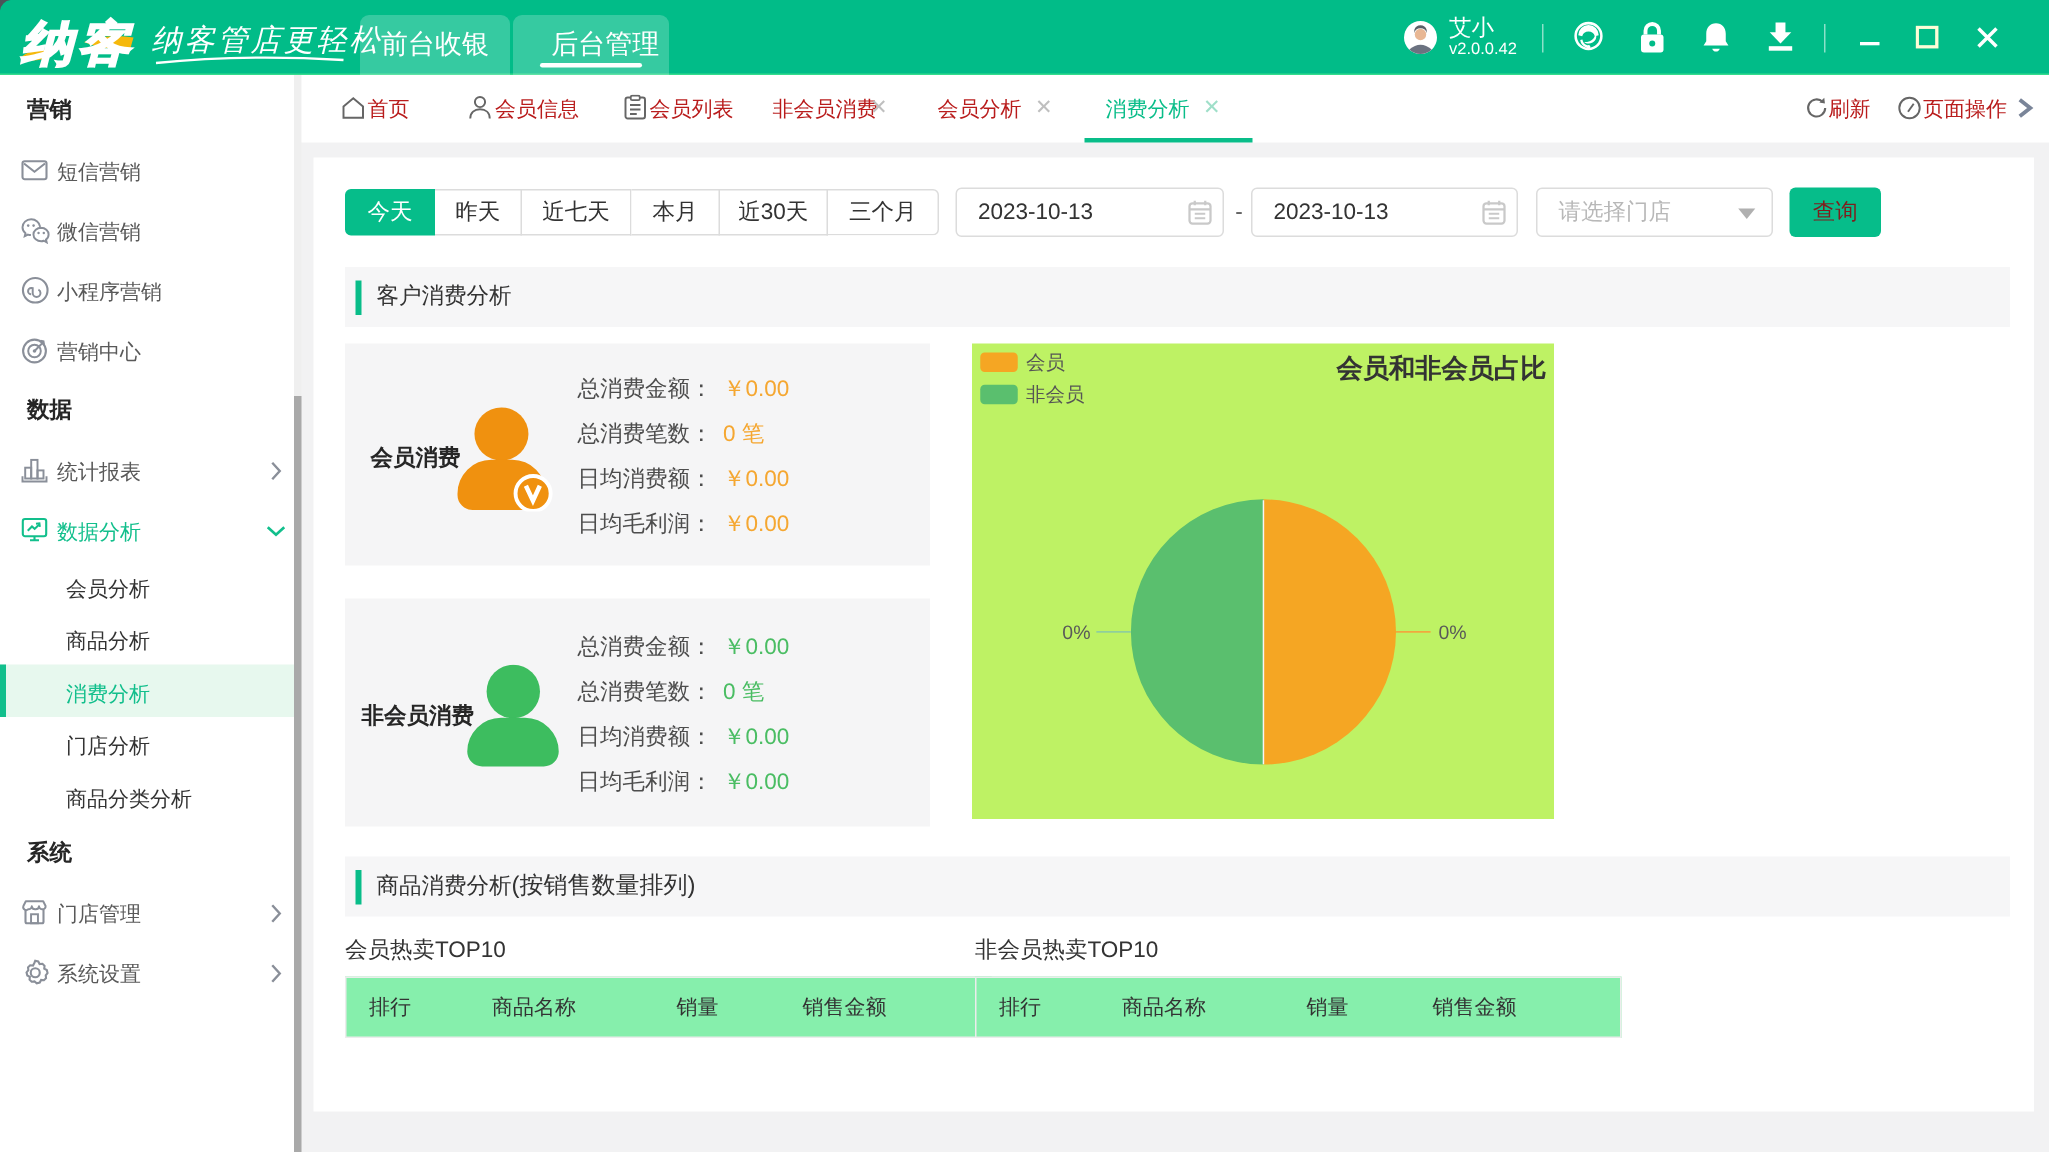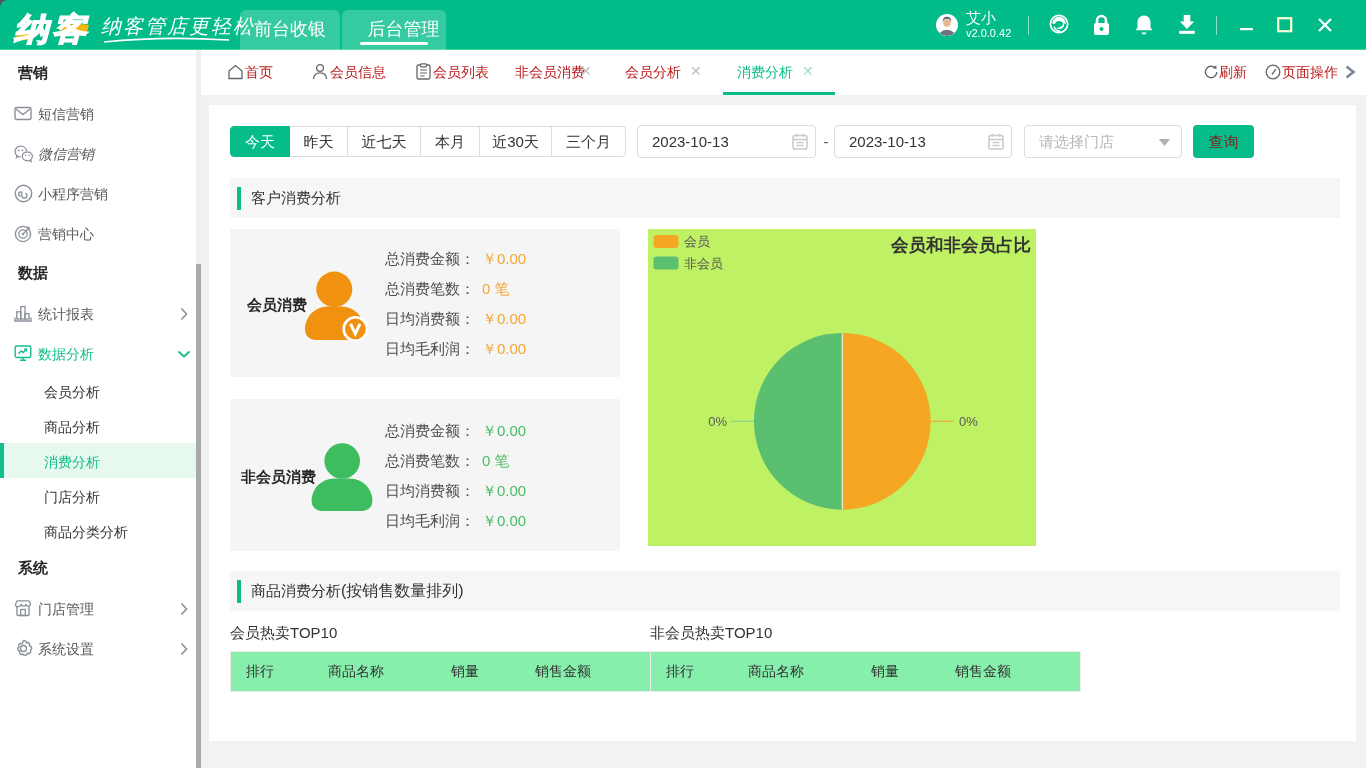--- a/index.html
+++ b/index.html
@@ -140,21 +140,21 @@
       </svg>
 <div class="sitem" style="top:106px;">短信营销</div>
 <svg class="sic" style="top:145px;" width="20" height="18" viewBox="0 0 20 18">
         <path d="M12.8 6.2 C12.4 3.4 9.8 1.2 6.8 1.2 3.5 1.2 1 3.6 1 6.5 c0 1.6.8 3 2 4 l-.5 2 2.1-1.1 c.6.2 1.4.3 2 .3" fill="none" stroke="#8a8f99" stroke-width="1.3"></path>
         <path d="M13.5 6.8 c-2.9 0-5.2 2-5.2 4.5 0 2.5 2.3 4.5 5.2 4.5 .6 0 1.2-.1 1.7-.3 l1.9 1 -.45-1.8 c1.1-.8 1.75-2 1.75-3.4 0-2.5-2.3-4.5-5-4.5Z" fill="none" stroke="#8a8f99" stroke-width="1.3"></path>
         <circle cx="4.8" cy="5.4" r=".85" fill="#8a8f99"></circle>
         <circle cx="8.4" cy="5.4" r=".85" fill="#8a8f99"></circle>
         <circle cx="11.7" cy="10.3" r=".8" fill="#8a8f99"></circle>
         <circle cx="15.2" cy="10.3" r=".8" fill="#8a8f99"></circle>
       </svg>
-<div class="sitem" style="top:146px;font-style:italic;">微信营销</div>
+<div class="sitem" style="top:146px;">微信营销</div>
 <svg class="sic" style="top:184px;" width="19" height="19" viewBox="0 0 19 19">
         <circle cx="9.5" cy="9.5" r="8.2" fill="none" stroke="#8a8f99" stroke-width="1.4"></circle>
         <path d="M6.8 12.2 a2.1 2.1 0 0 1 0-4.2 l1 .1 v3.3 a2.6 2.6 0 0 0 5.2 0 a2.6 2.6 0 0 0 -1.4-2.3" fill="none" stroke="#8a8f99" stroke-width="1.3"></path>
       </svg>
 <div class="sitem" style="top:186px;">小程序营销</div>
 <svg class="sic" style="top:224px;" width="19" height="19" viewBox="0 0 19 19">
         <circle cx="9" cy="10" r="7.6" fill="none" stroke="#8a8f99" stroke-width="1.4"></circle>
         <circle cx="9" cy="10" r="4.2" fill="none" stroke="#8a8f99" stroke-width="1.3"></circle>
         <circle cx="9" cy="10" r="1.2" fill="#8a8f99"></circle>
         <path d="M9 10 L14.5 4.5 M13 3.2 l2 .3 .3 2" fill="none" stroke="#8a8f99" stroke-width="1.3"></path>

